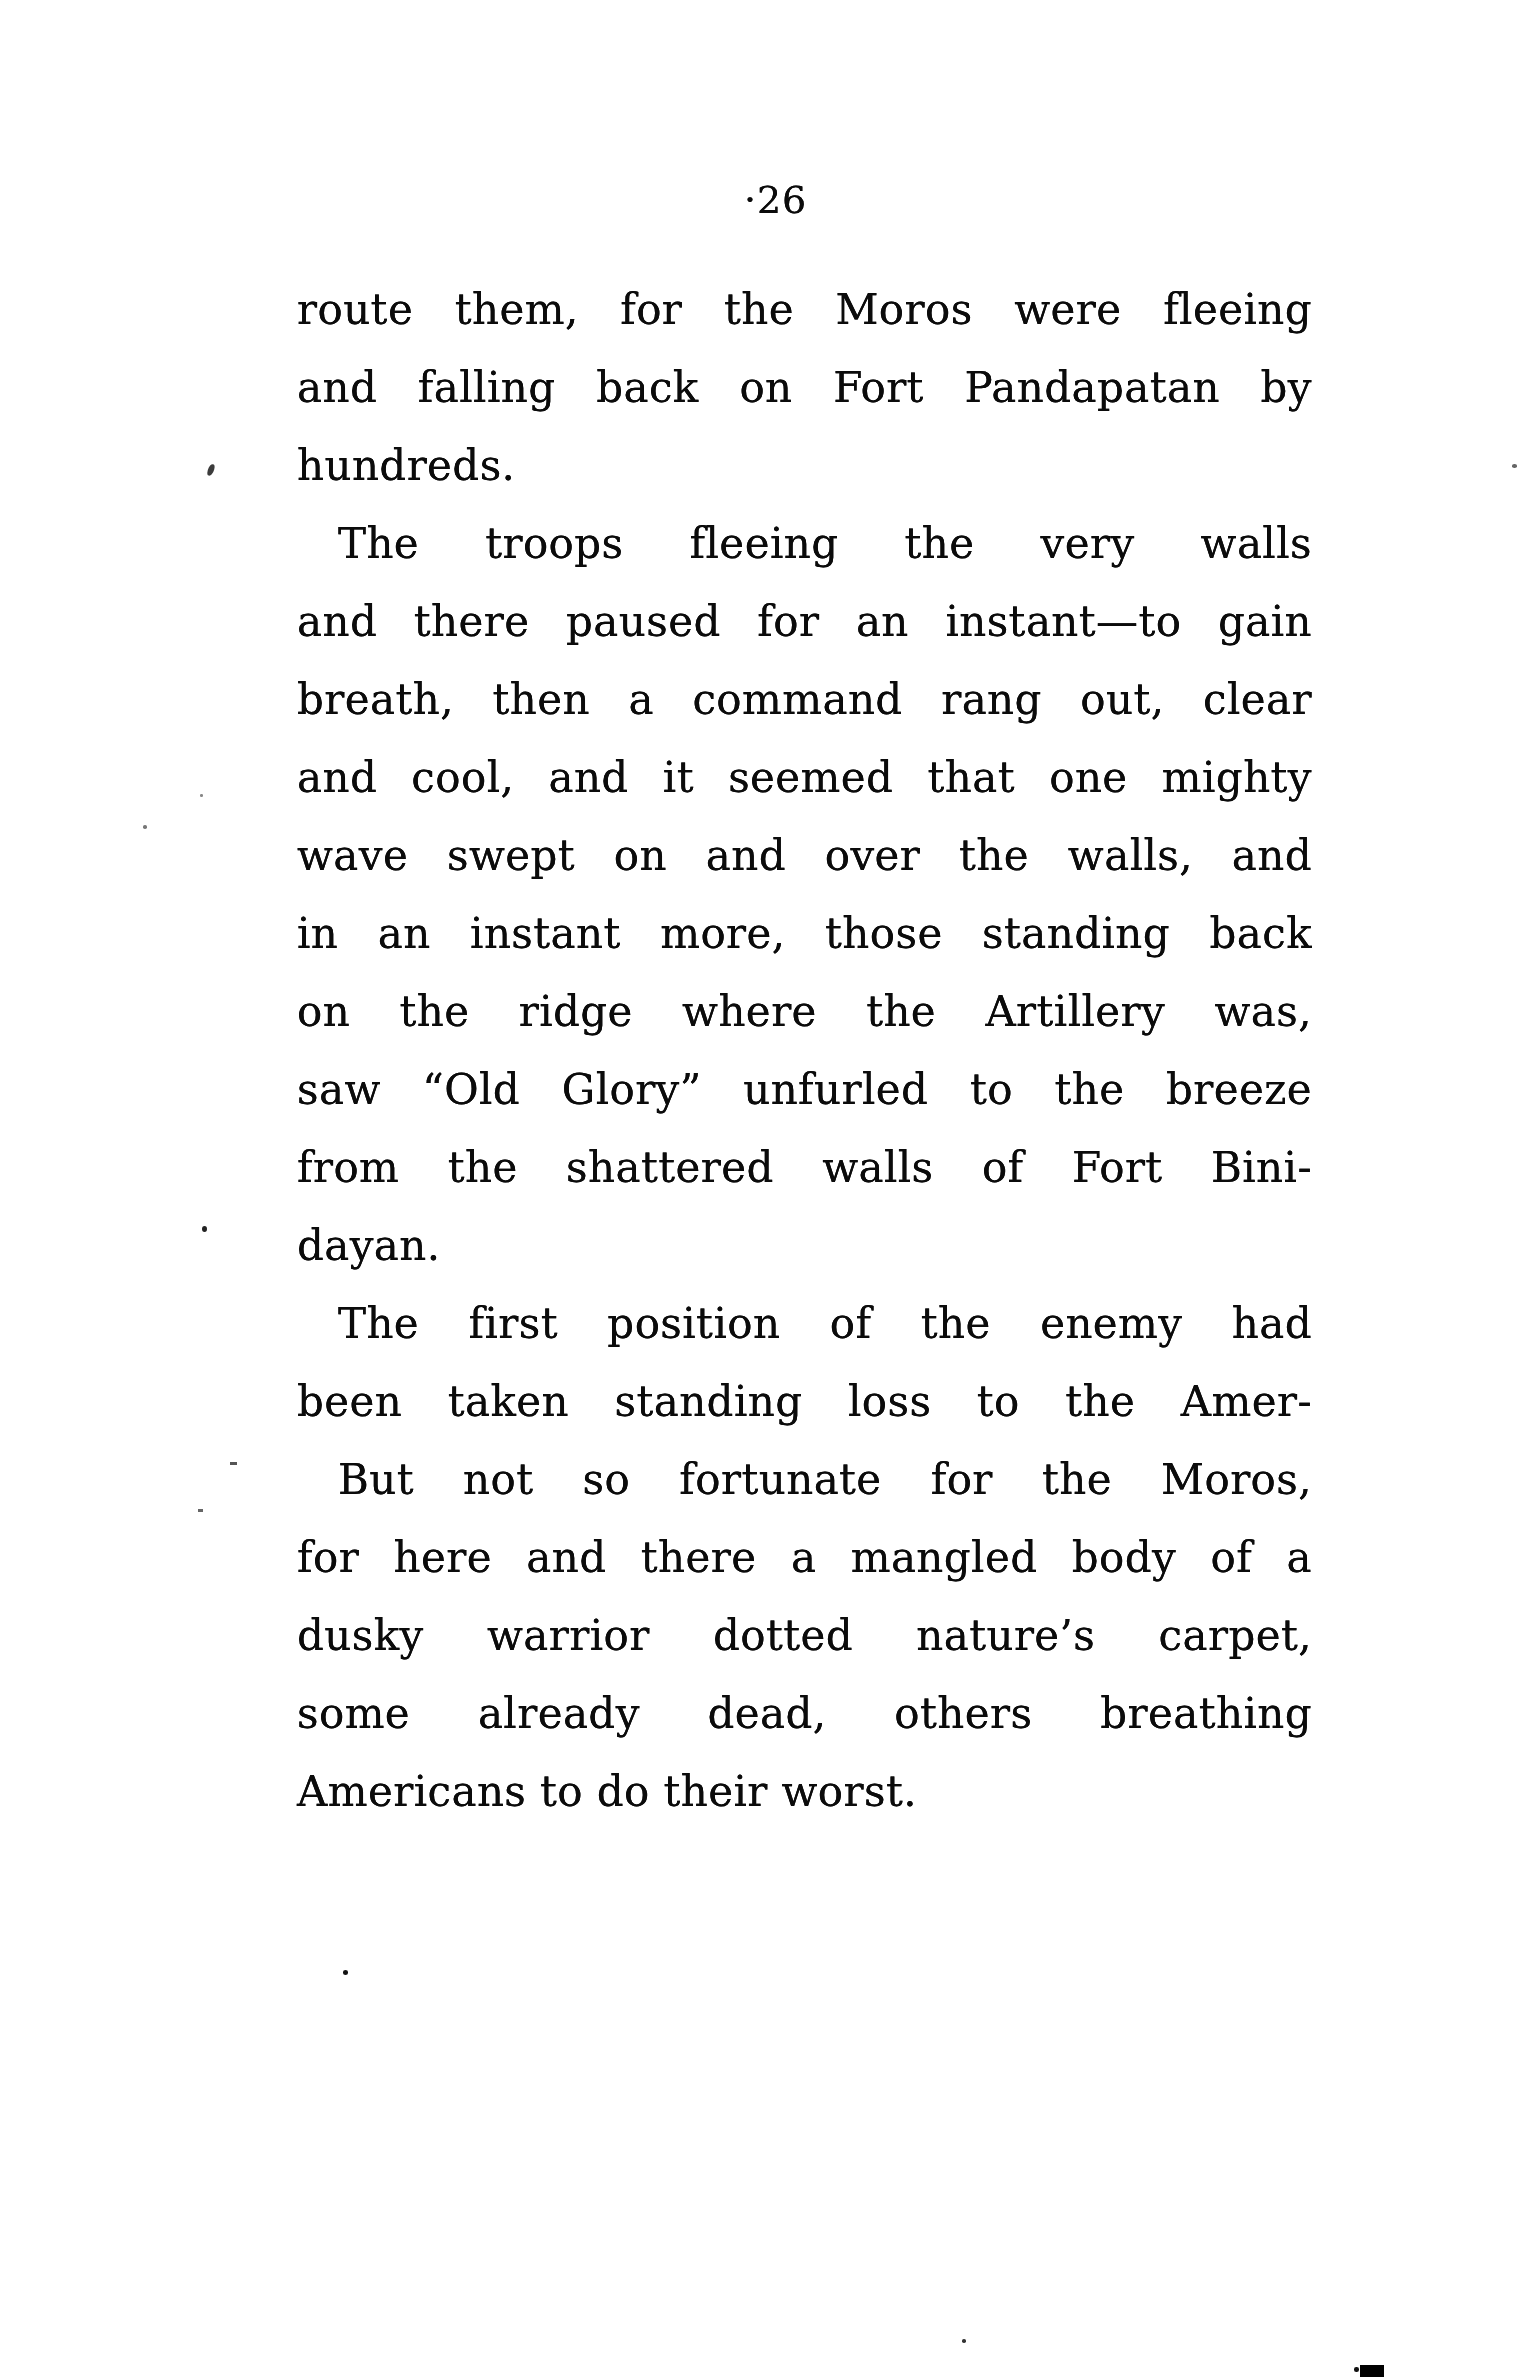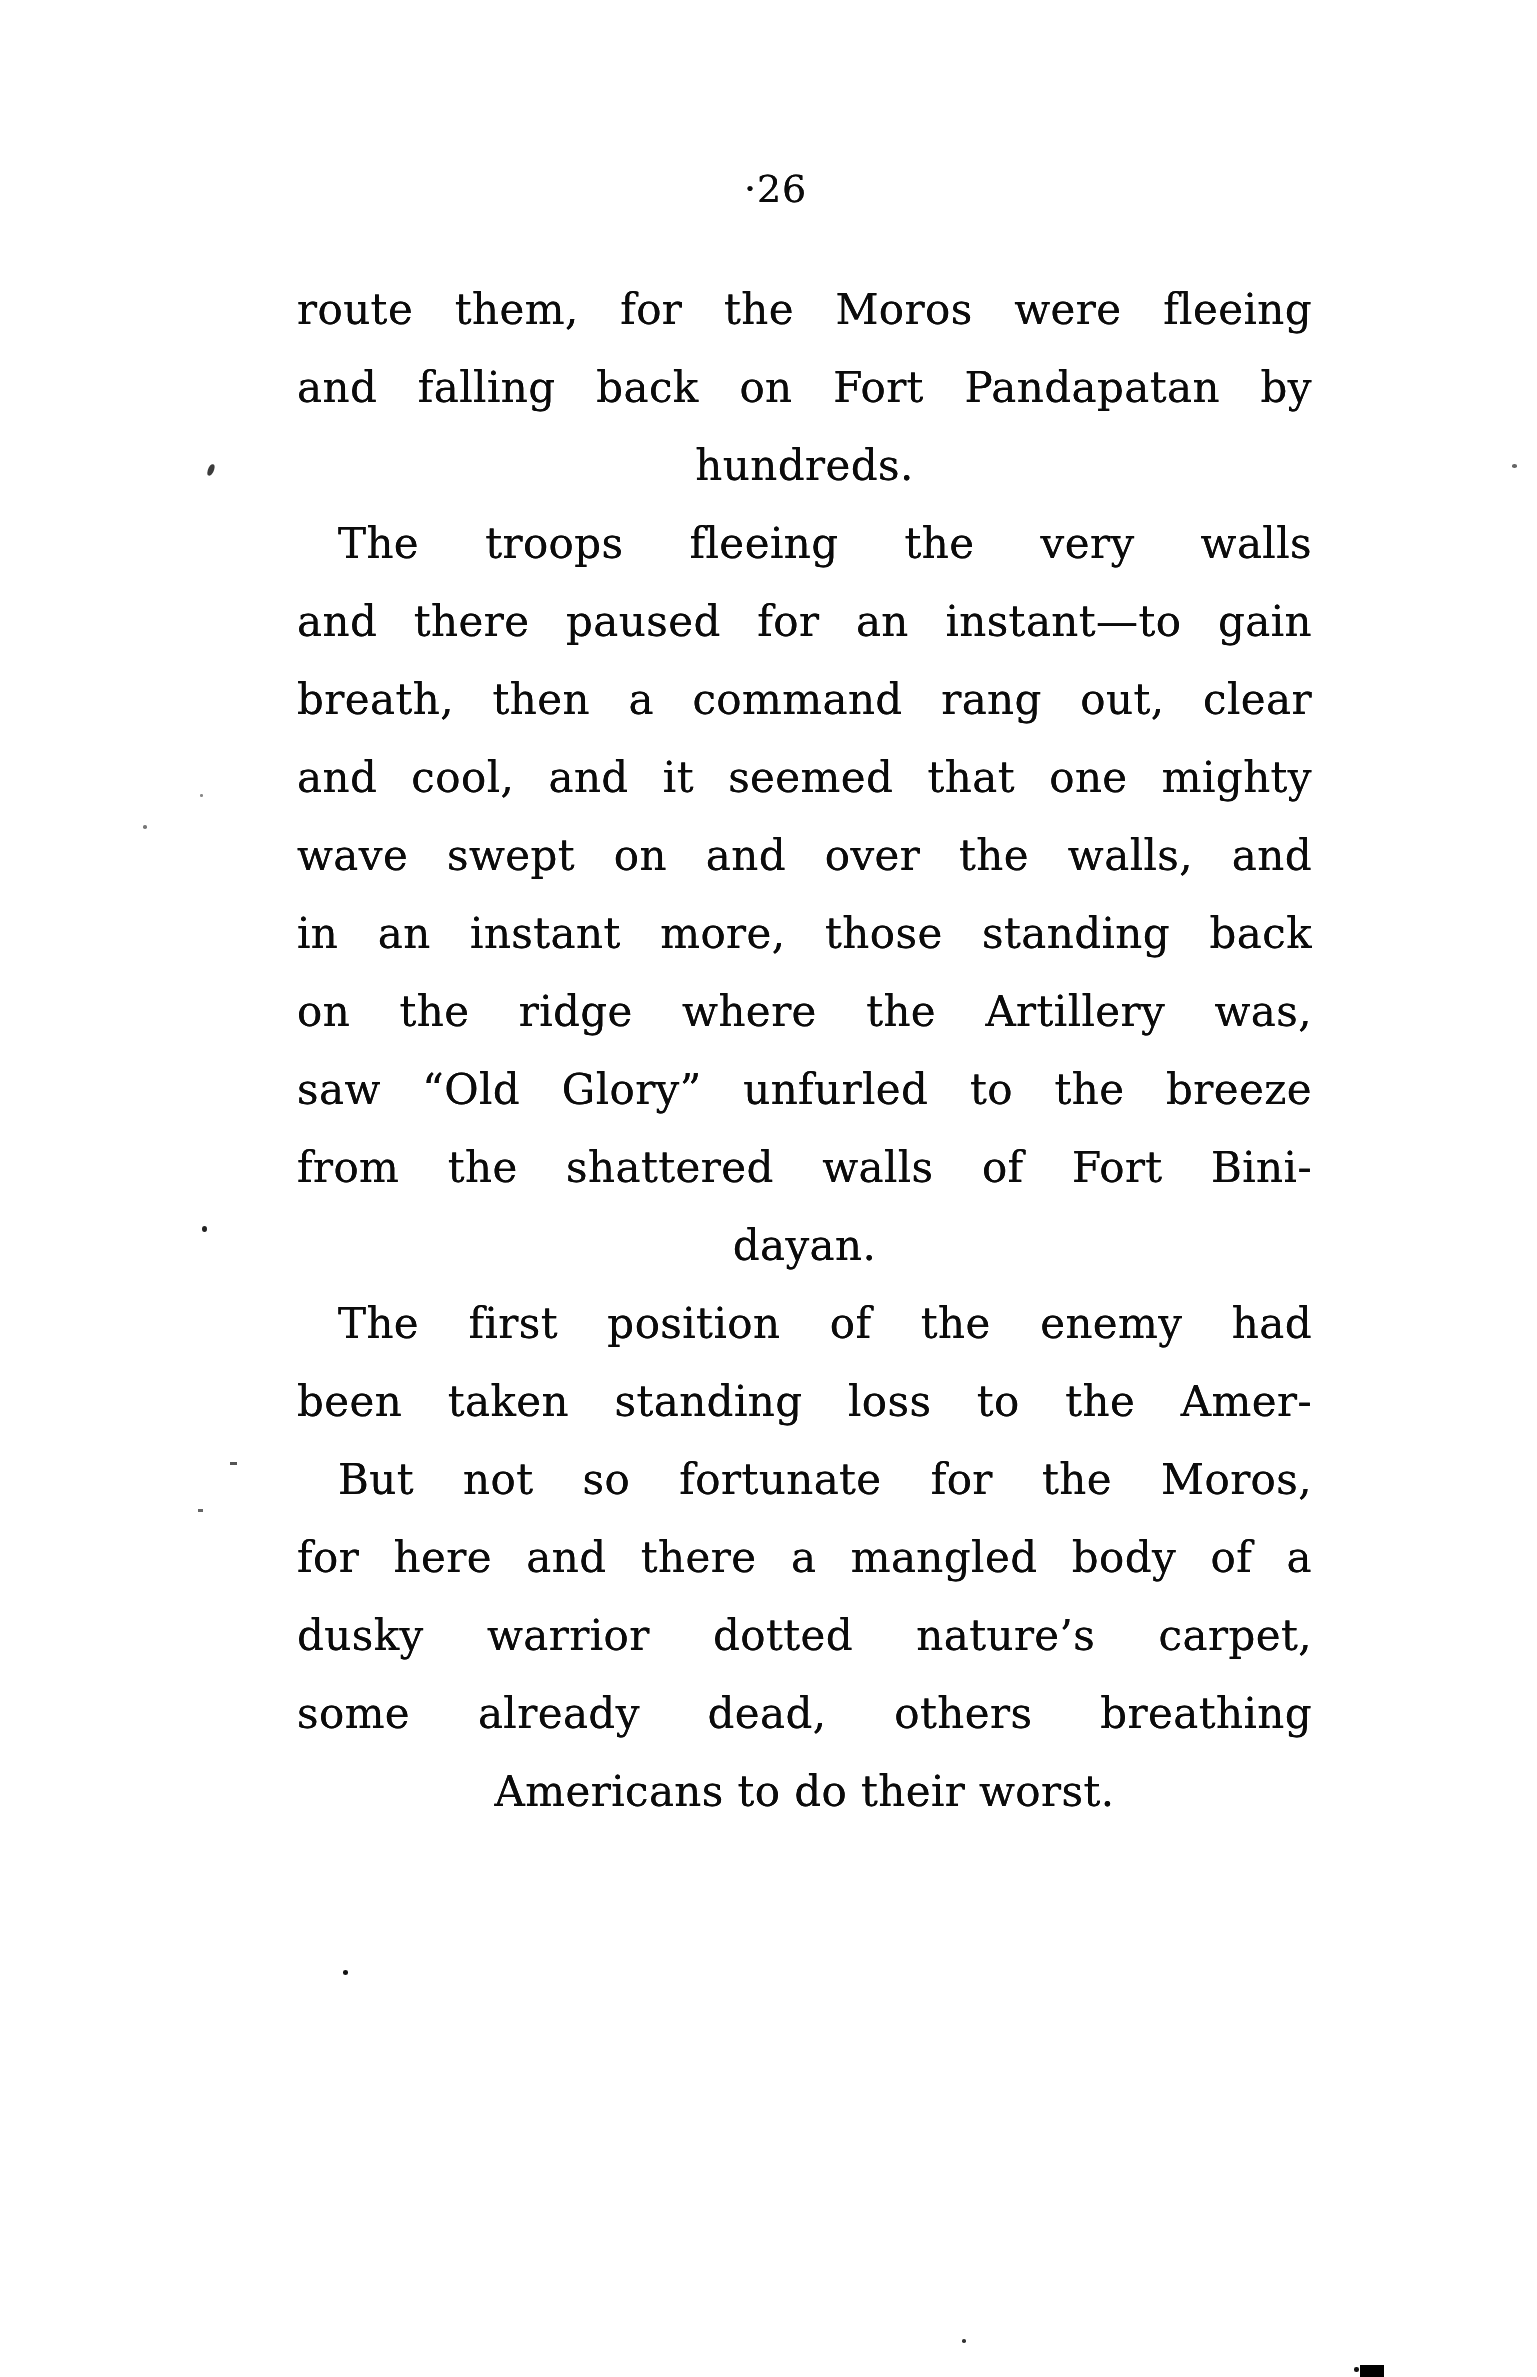--- a/index.html
+++ b/index.html
@@ -11,21 +11,21 @@
     position: relative;
     width: 1537px;
     height: 2377px;
     background: var(--paper, #ffffff);
     overflow: hidden;
     font-family: "DejaVu Serif", "Liberation Serif", serif;
     color: var(--ink, #0b0b0b);
   }
   .page-number {
     position: absolute;
-    top: 167px;
+    top: 178px;
     left: 268px;
     width: 1015px;
     text-align: center;
     font-size: 38px;
     line-height: 45px;
     letter-spacing: 0.9px;
     text-shadow: 0 0 0.5px currentColor;
   }
   .text-block {
     position: absolute;
@@ -35,21 +35,21 @@
     font-size: 42px;
     letter-spacing: 0.4px;
     text-shadow: 0 0 0.5px currentColor;
     margin-left: 29px;
   }
   .paragraph { margin: 0; padding: 0; }
   .line {
     height: 78px;
     line-height: 78px;
     white-space: nowrap;
-    text-align: center;
+    text-align: left;
   }
   .line.just {
     white-space: normal;
     text-align: justify;
     text-align-last: justify;
   }
   .line.indent { text-indent: 41px; }
   .speck { position: absolute; }
 </style>
 </head>

